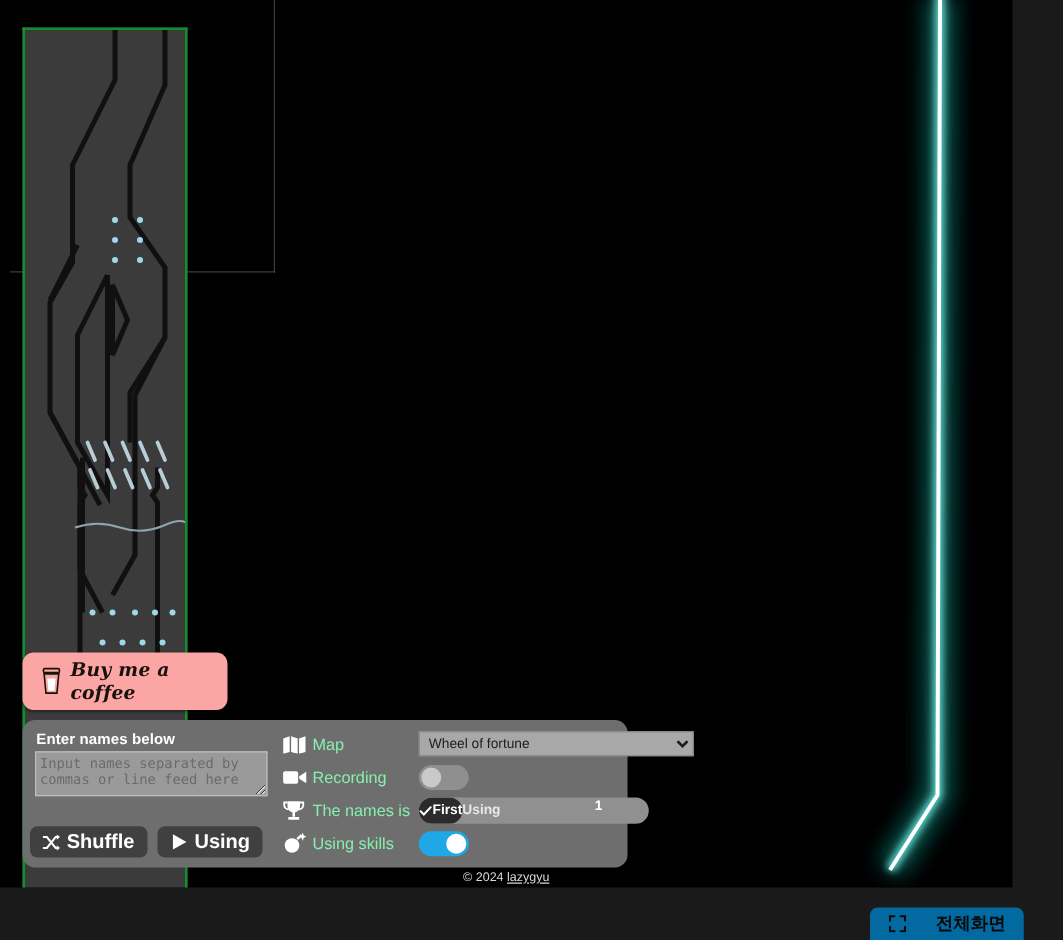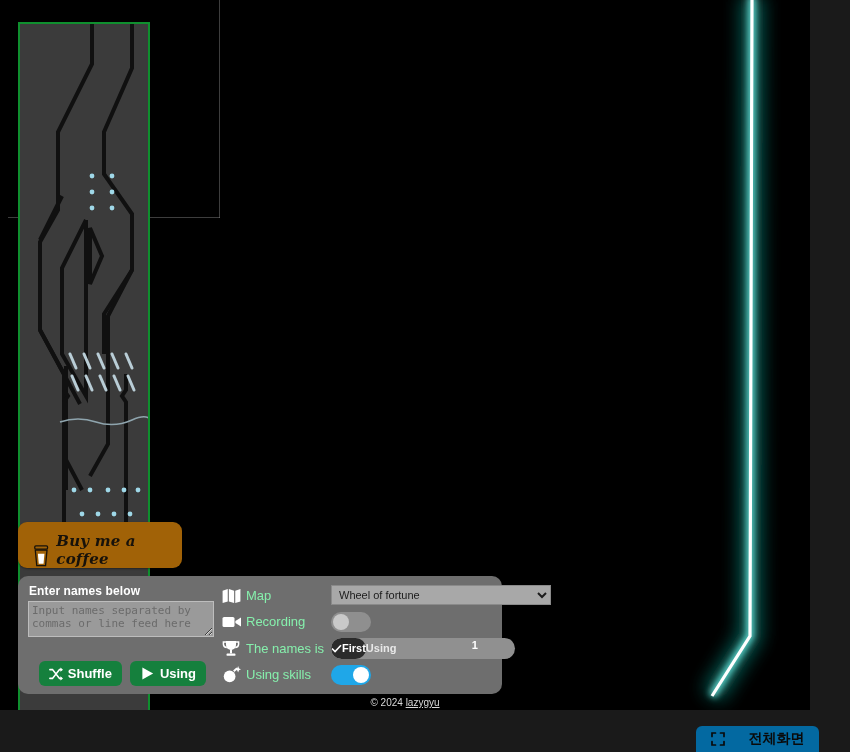--- a/index.html
+++ b/index.html
@@ -42,23 +42,23 @@
   }
   #trackwalls { position: absolute; left: 0; top: 0; }
 
   
   #beam { position: absolute; left: 600px; top: -4px; }
 
   
   #coffee {
     position: absolute; left: 18px; top: 522px;
     width: 164px; height: 46px;
-    background: #a16207;
+    background: #fca5a5;
     border-radius: 9px;
-    display: flex; align-items: flex-end; gap: 6px;
+    display: flex; align-items: center; gap: 6px;
     padding-left: 14px;
     cursor: pointer;
     box-shadow: 0 1px 2px rgba(0,0,0,.4);
   }
   #coffee .lbl {
     font-family: "DejaVu Serif", serif;
     font-style: italic;
     font-weight: 700;
     font-size: 15px;
     color: #17120b;
@@ -91,22 +91,22 @@
     padding: 2px 3px;
     resize: both;
     outline: none;
   }
   #names::placeholder { color: #6b6b6b; }
   .left-buttons {
     margin-top: 7px; display: flex; gap: 8px;
     justify-content: flex-end; padding-right: 8px;
   }
   .dkbtn {
-    background: #15803d; border: none; border-radius: 6px;
-    color: #ffffff; font-size: 13px; font-weight: bold;
+    background: #404040; border: none; border-radius: 6px;
+    color: #ffffff; font-size: 16px; font-weight: bold;
     height: 25px; padding: 0 10px;
     display: flex; align-items: center; gap: 5px;
     cursor: pointer;
     margin-top: 17px;
   }
 
   .panel-right { flex: 1; display: flex; flex-direction: column; gap: 4px; }
   .row { display: flex; align-items: center; height: 25px; }
   .row .ico { width: 24px; display: flex; align-items: center; justify-content: flex-start; }
   .row .nm {

